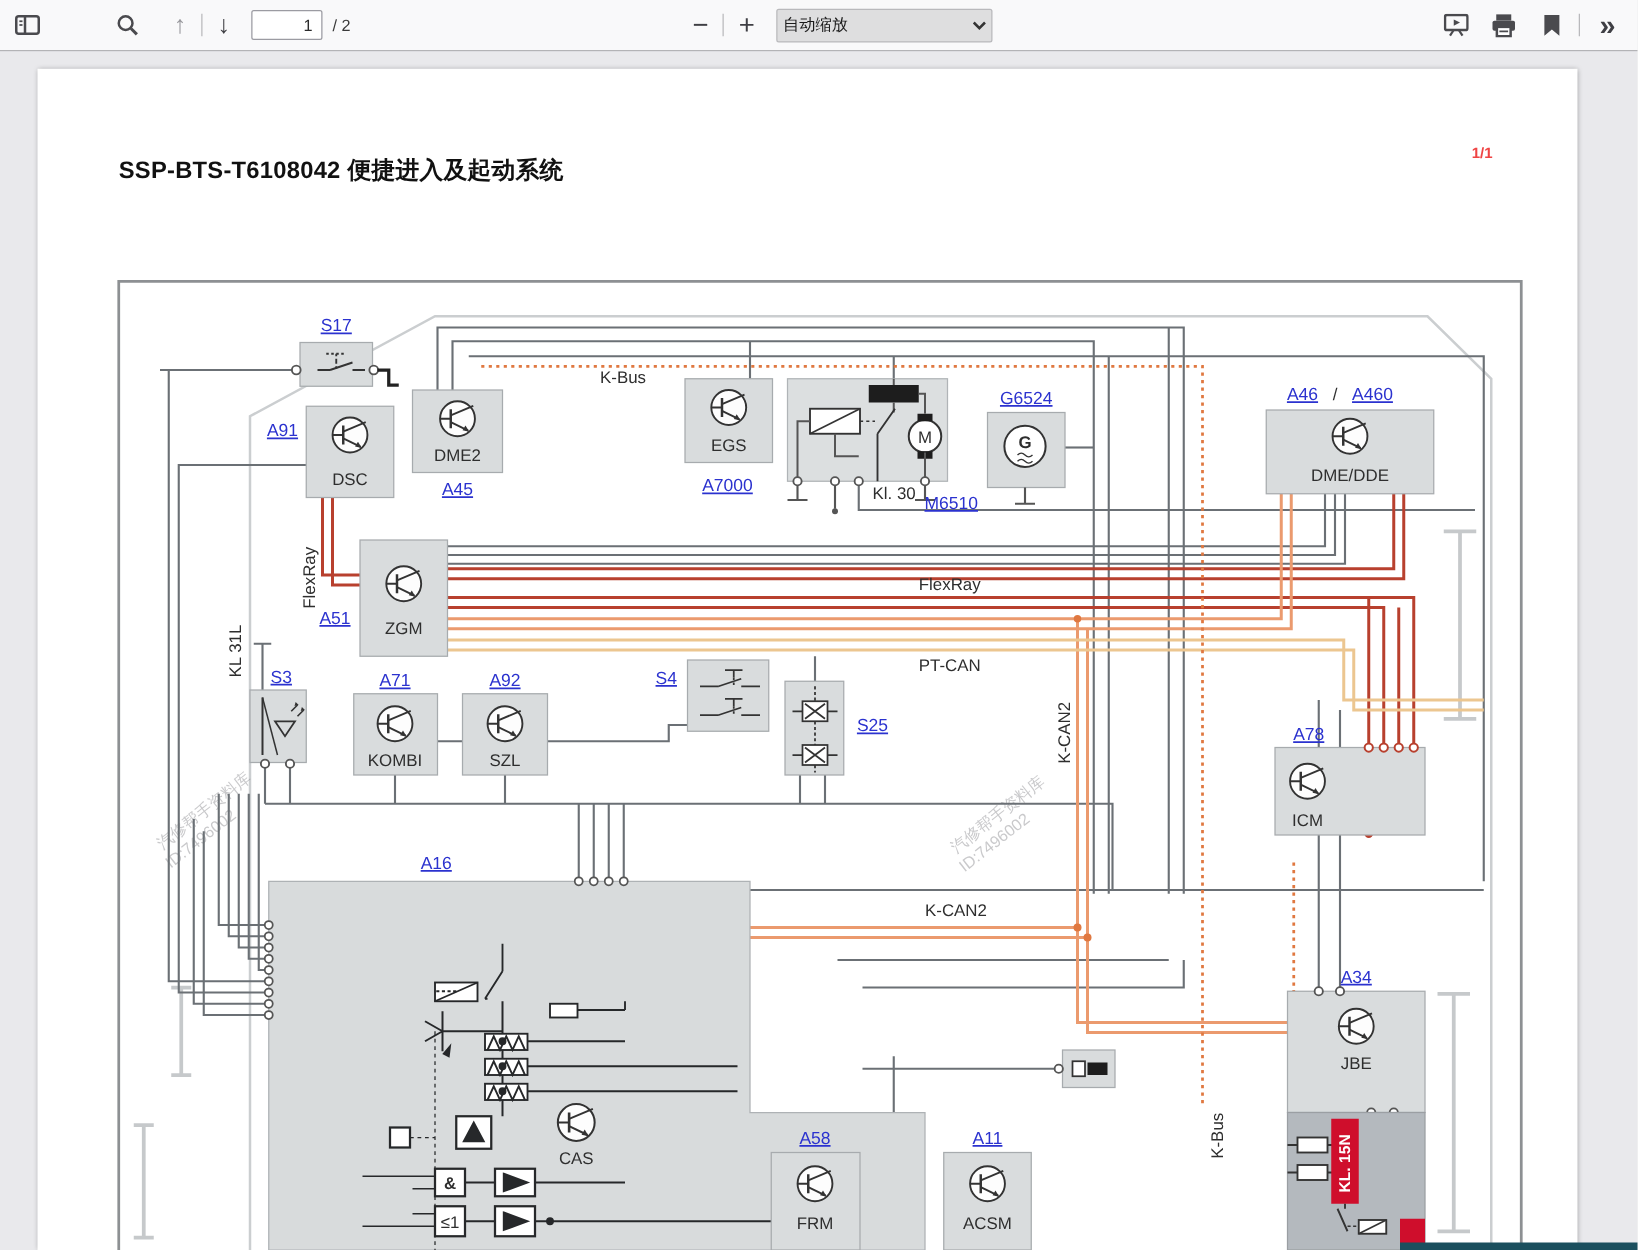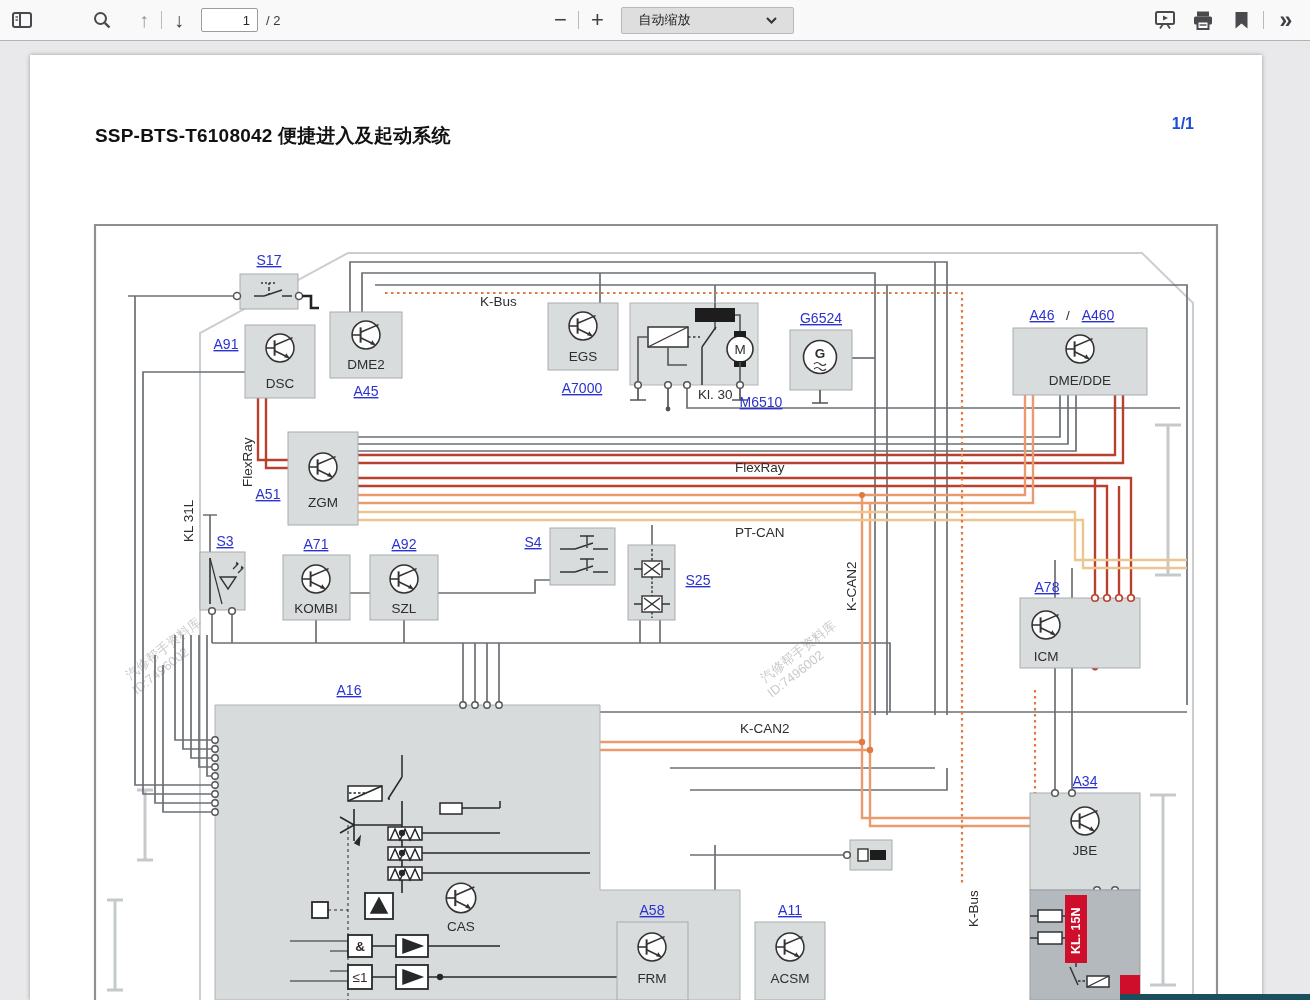--- a/index.html
+++ b/index.html
@@ -10,30 +10,30 @@
   .toolbar { position:absolute; left:0; top:0; width:1310px; height:41px;
     background:#f9f9fa; border-bottom:1px solid #b3b3b6; z-index:20;
     display:flex; align-items:center; }
   .tb-btn { width:28px; height:28px; display:flex; align-items:center; justify-content:center;
     border-radius:3px; color:#4a4a4e; cursor:pointer; flex:none; }
   .tb-sep { width:1px; height:18px; background:#b9b9bc; flex:none; }
   .pg-input { width:57px; height:24px; border:1px solid #9b9ba2; background:#fff;
     text-align:right; padding-right:7px; font-size:13px; color:#2b2b2b; border-radius:2px; }
   .pg-count { font-size:13px; color:#3a3a3a; margin-left:8px; }
   .zoom-select { height:27px; width:173px; background:#dededf; border:1px solid #b9b9bc;
-    border-radius:2px; display:flex; align-items:center; padding:0 16px; font-size:13px;
+    border-radius:2px; display:flex; align-items:center; padding:0 4px; font-size:13px;
     color:#1b1b1b; justify-content:space-between; cursor:pointer; }
   .icon-svg { display:block; }
 
   
   .page { position:absolute; left:30px; top:55px; width:1232px; height:945px;
     background:#ffffff; box-shadow:0 0 4px rgba(0,0,0,.35); }
   .doc-title { position:absolute; left:65px; top:68px; font-size:19px; font-weight:bold;
     color:#111; letter-spacing:.2px; }
-  .page-ind { position:absolute; right:68px; top:60px; font-size:16px; font-weight:bold; color:#1d4ed8; }
+  .page-ind { position:absolute; right:68px; top:60px; font-size:12px; font-weight:bold; color:#ef4444; }
 
   svg text { font-family:"Liberation Sans","DejaVu Sans",sans-serif; }
   .lbl  { font-size:13.5px; fill:#2e2e2e; }
   .lnk  { font-size:14px; fill:#2b32cf; text-decoration:underline; cursor:pointer; }
   .busl { font-size:13.5px; fill:#2e2e2e; }
   .wm   { font-size:13px; fill:rgba(135,135,140,.45); }
 
   .teal-bar { position:absolute; left:1120px; bottom:0; width:190px; height:6px;
     background:#1b4f5e; z-index:30; }
 </style>

